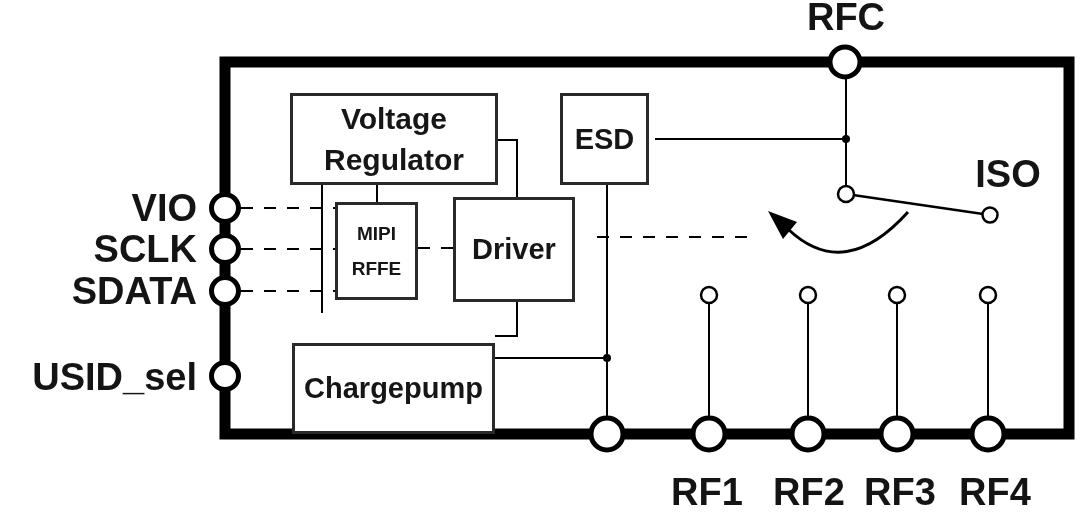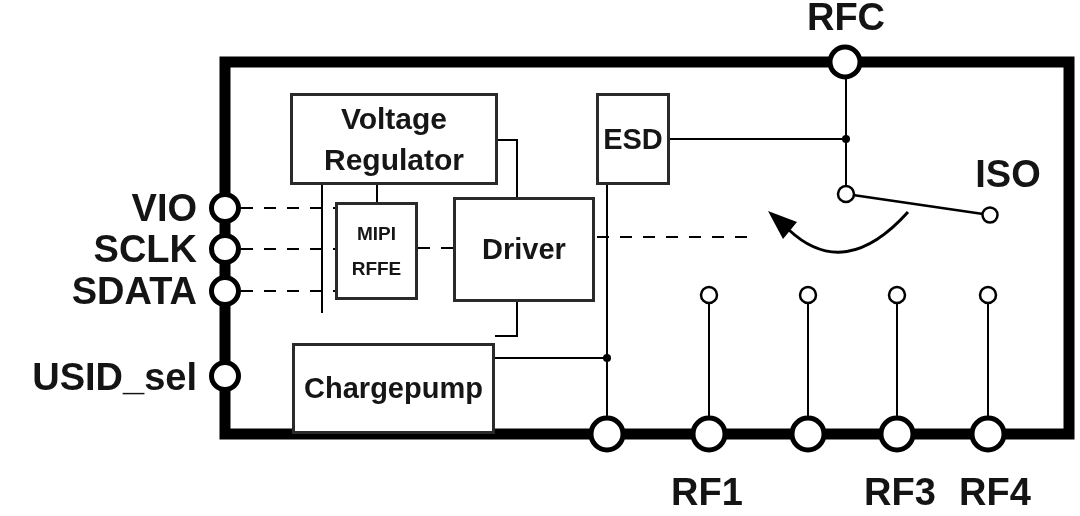--- a/index.html
+++ b/index.html
@@ -90,38 +90,39 @@
   <div class="block" style="left:290px;top:93px;width:208px;height:92px;font-size:30px;line-height:41px;">
     <span class="bl">Voltage</span>
     <span class="bl">Regulator</span>
   </div>
 
   <div class="block" style="left:335px;top:202px;width:83px;height:98px;font-size:19px;line-height:35px;">
     <span class="bl">MIPI</span>
     <span class="bl">RFFE</span>
   </div>
 
-  <div class="block" style="left:453px;top:197px;width:142px;height:105px;font-size:29px;align-items:center;">
+  <div class="block" style="left:453px;top:197px;width:122px;height:105px;font-size:29px;align-items:center;">
     <span class="bl">Driver</span>
   </div>
 
-  <div class="block" style="left:560px;top:93px;width:74px;height:92px;font-size:29px;margin-left:36px;">
+  <div class="block" style="left:560px;top:93px;width:89px;height:92px;font-size:29px;">
     <span class="bl">ESD</span>
   </div>
 
   <div class="block" style="left:292px;top:313px;width:203px;height:91px;font-size:29px;margin-top:30px;">
     <span class="bl">Chargepump</span>
   </div>
 
   <div class="lbl pinlbl r-align" style="right:883px;top:189px;">VIO</div>
   <div class="lbl pinlbl r-align" style="right:883px;top:230px;">SCLK</div>
   <div class="lbl pinlbl r-align" style="right:883px;top:272px;">SDATA</div>
   <div class="lbl pinlbl r-align" style="right:883px;top:358px;">USID_sel</div>
 
   <div class="lbl pinlbl c-align" style="left:786px;top:-2px;width:120px;">RFC</div>
 
   <div class="lbl pinlbl c-align" style="left:948px;top:155px;width:120px;">ISO</div>
 
   <div class="lbl pinlbl c-align" style="left:647px;top:473px;width:120px;">RF1</div>
+  <div class="lbl pinlbl c-align" style="left:749px;top:473px;width:120px;">RF2</div>
   <div class="lbl pinlbl c-align" style="left:840px;top:473px;width:120px;">RF3</div>
   <div class="lbl pinlbl c-align" style="left:935px;top:473px;width:120px;">RF4</div>
 
 </div>
 
 </body></html>

